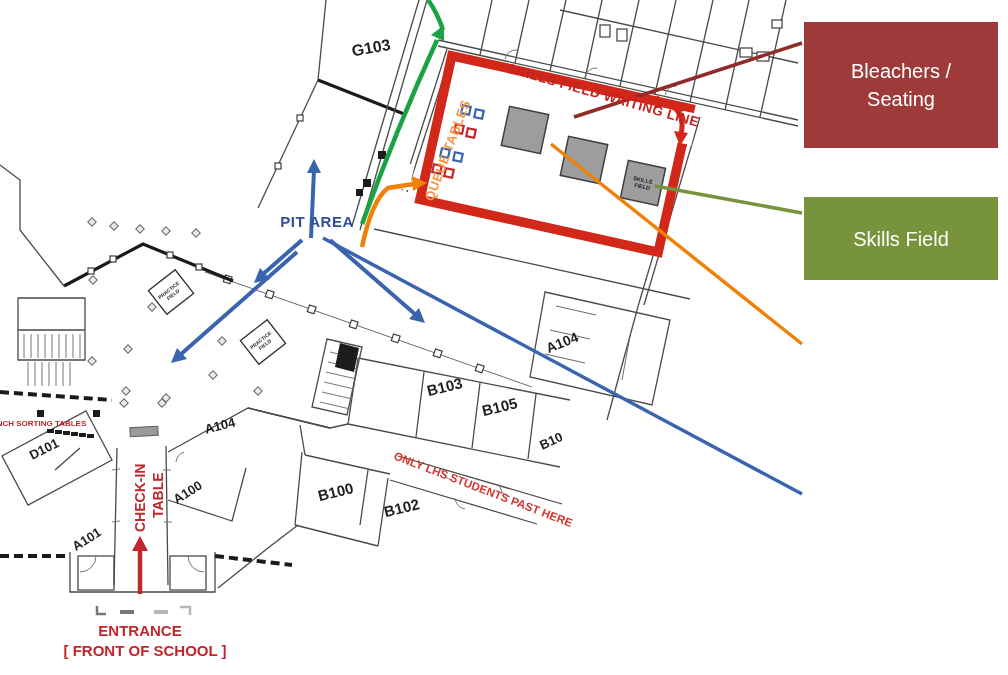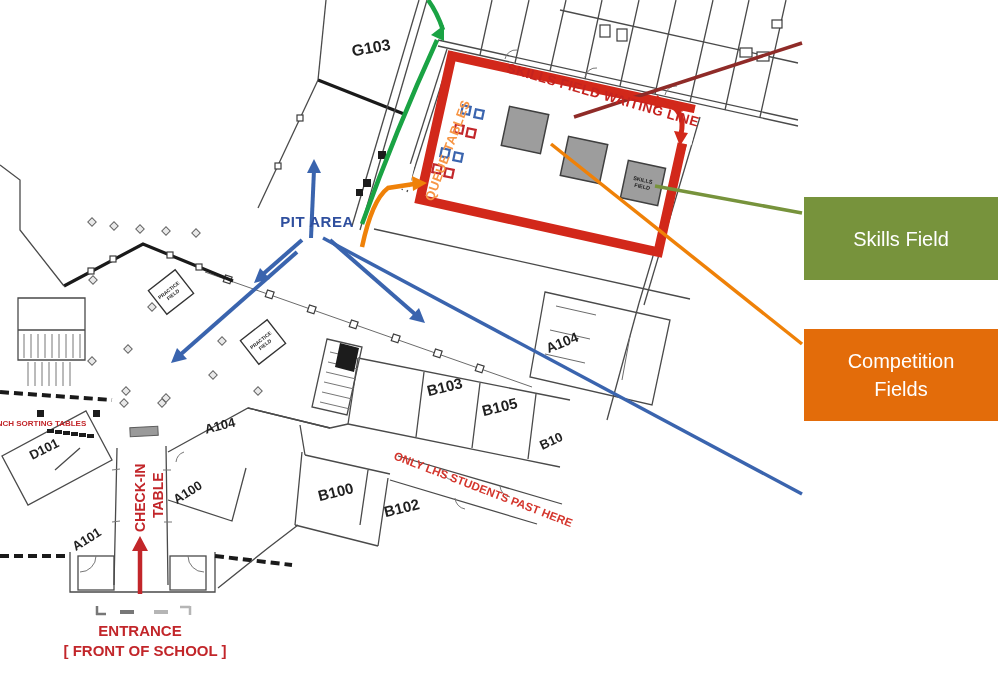--- a/index.html
+++ b/index.html
@@ -264,20 +264,20 @@
   <text font-size="14" font-weight="bold" fill="#c2262a" transform="translate(163,518) rotate(-90)">TABLE</text>
 
   <text font-size="11.5" font-weight="bold" fill="#d4352c" transform="translate(393,459) rotate(21)">ONLY LHS STUDENTS PAST HERE</text>
 
   <text font-size="8" font-weight="bold" fill="#c2262a" transform="translate(-14,426)">LUNCH SORTING TABLES</text>
 
   <text font-size="15" font-weight="bold" fill="#c2262a" text-anchor="middle" transform="translate(140,636)">ENTRANCE</text>
   <text font-size="15" font-weight="bold" fill="#c2262a" text-anchor="middle" transform="translate(145,656)">[ FRONT OF SCHOOL ]</text>
 </svg>
 
+  <div class="legend-box lb1" style="background-color: rgb(158, 59, 58);">
+    <span>Bleachers / Seating</span>
+  </div>
   <div class="legend-box lb2" style="background-color: rgb(119, 147, 60);">
     <span>Skills Field</span>
   </div>
-  <div class="legend-box lb3" style="background-color: rgb(227, 108, 10);">
-    <span>Competition Fields</span>
-  </div>
 
 </div>
 
 </body></html>

